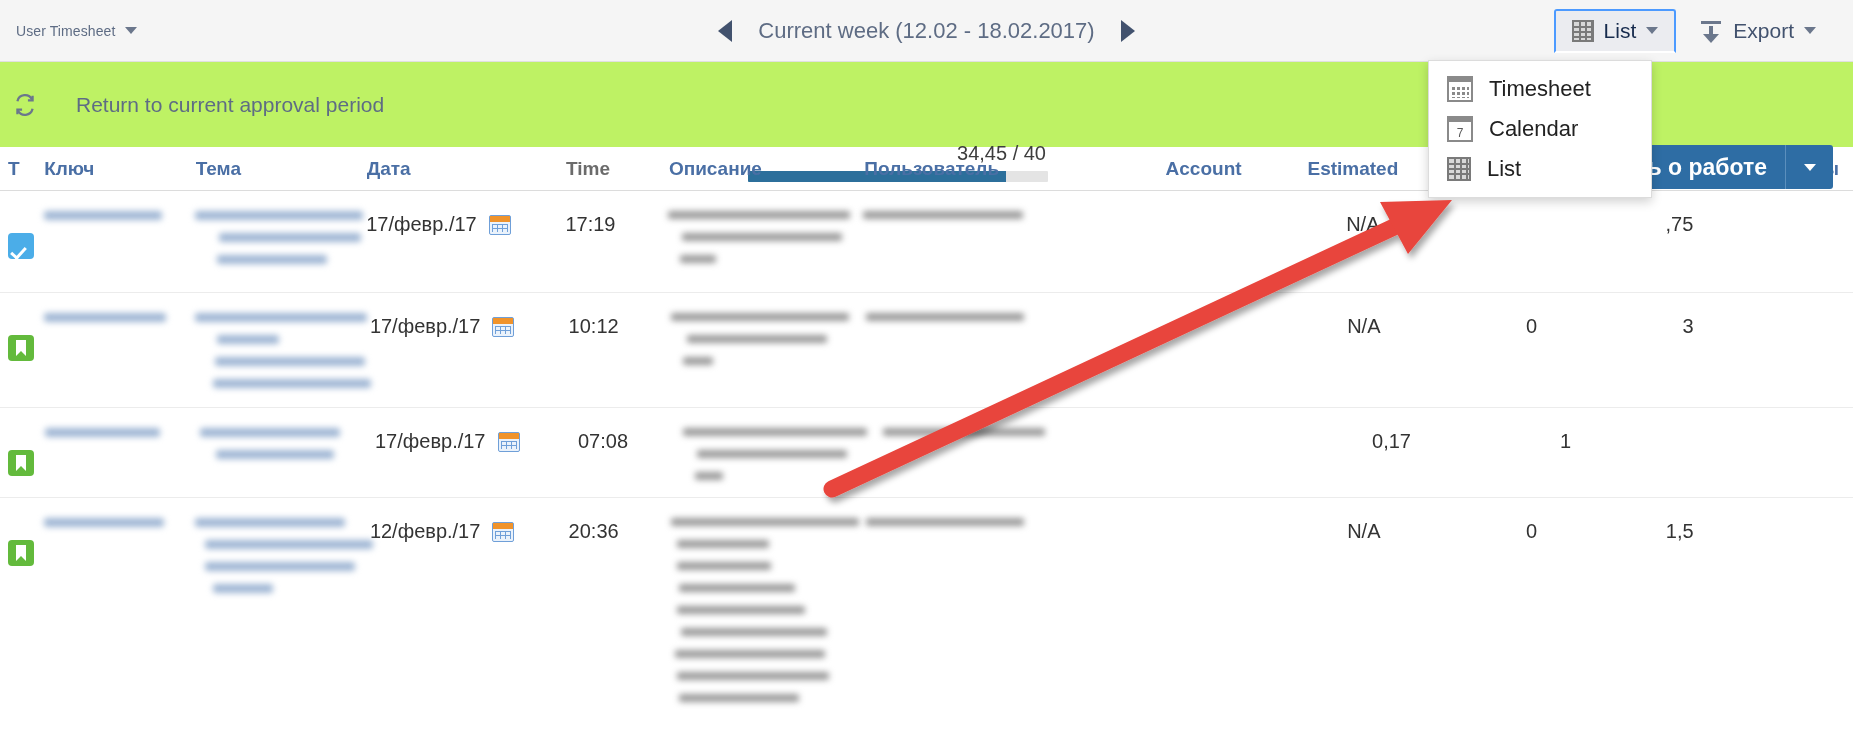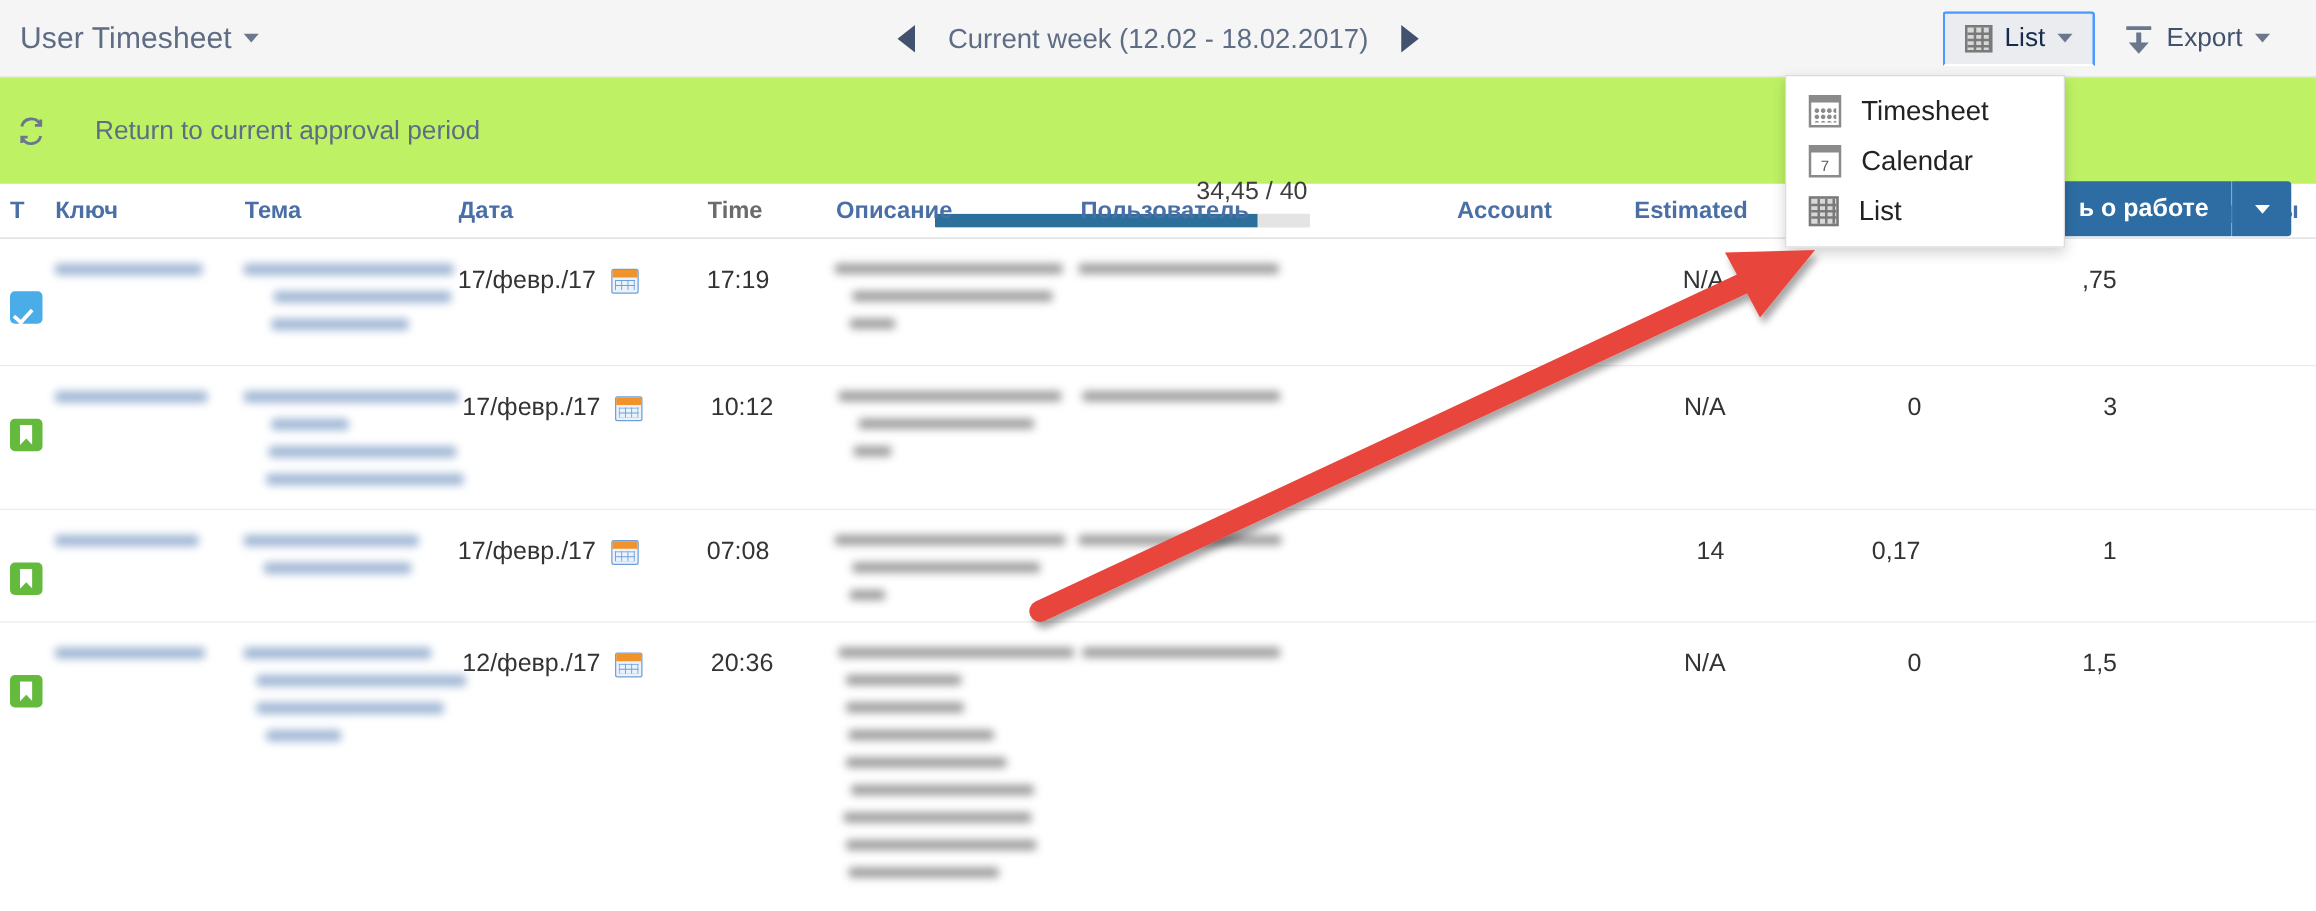--- a/index.html
+++ b/index.html
@@ -17,21 +17,21 @@
   
   .toolbar {
     position: absolute; left: 0; top: 0;
     width: 1853px; height: 62px;
     background: #f5f5f5;
     border-bottom: 1px solid #e0e0e0;
     display: flex; align-items: center;
   }
   .tb-left { display: flex; align-items: center; padding-left: 16px; }
   .page-title {
-    font-size: 24px; color: #5e6c84; letter-spacing: .1px;
+    font-size: 14px; color: #5e6c84; letter-spacing: .1px;
     display: flex; align-items: center; gap: 10px;
   }
   .caret {
     width: 0; height: 0;
     border-left: 6px solid transparent;
     border-right: 6px solid transparent;
     border-top: 7px solid #6b778c;
     display: inline-block;
   }
   .caret.white { border-top-color: #ffffff; }
@@ -154,21 +154,21 @@
   .progress-track {
     height: 11px; background: #e4e4e4; border-radius: 1px; overflow: hidden;
   }
   .progress-fill { height: 100%; background: #2c6f9b; }
 
   .report-btn-group {
     position: absolute; right: 20px; top: 83px;
     display: flex; align-items: stretch; height: 44px; z-index: 10;
   }
   .report-btn {
-    background: #2e6da4; color: #ffffff; font-size: 20px; font-weight: bold;
+    background: #2e6da4; color: #ffffff; font-size: 23px; font-weight: bold;
     border: none; padding: 0 18px; display: flex; align-items: center;
     border-radius: 3px 0 0 3px; cursor: pointer; white-space: nowrap;
   }
   .report-split {
     background: #2e6da4; border-left: 1px solid #5b8fbd; width: 48px;
     display: flex; align-items: center; justify-content: center;
     border-radius: 0 3px 3px 0; cursor: pointer;
   }
 
   
@@ -474,21 +474,20 @@
           <div class="bar-g" style="width:150px; margin-left:14px;"></div>
           <div class="bar-g" style="width:28px;  margin-left:12px;"></div>
         </div>
       </div>
       <div class="cell c-user redact">
         <div class="blur">
             <div class="bar-g" style="width:162px;"></div>
           </div>
       </div>
       <div class="cell c-acc"></div>
-      <div class="cell c-est">14</div>
       <div class="cell c-rem">0,17</div>
       <div class="cell c-spent">1</div>
       <div class="cell c-rate"></div>
     </div>
 
     <div class="row" style="height:240px;">
       <div class="cell c-t">
         <div class="type-ic story"></div>
       </div>
       <div class="cell c-key redact">

